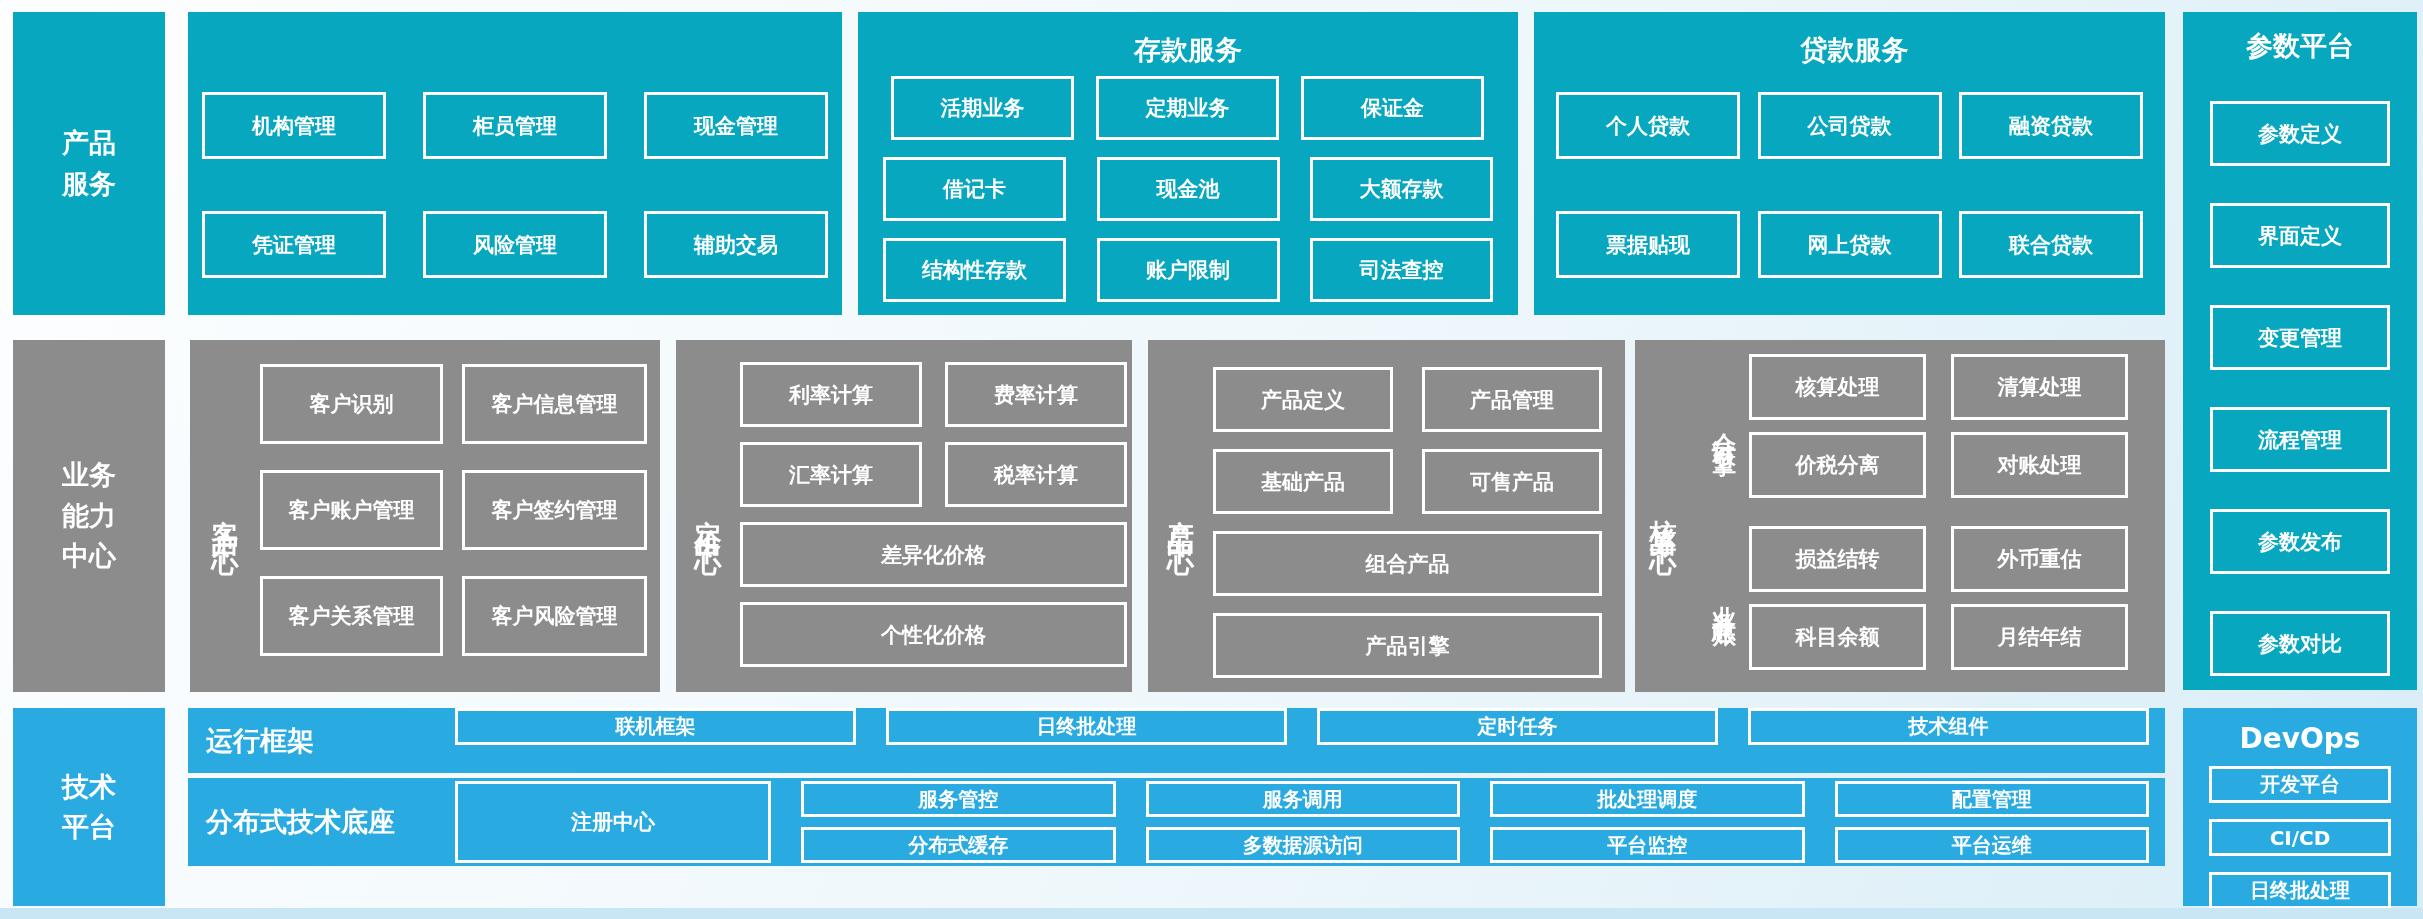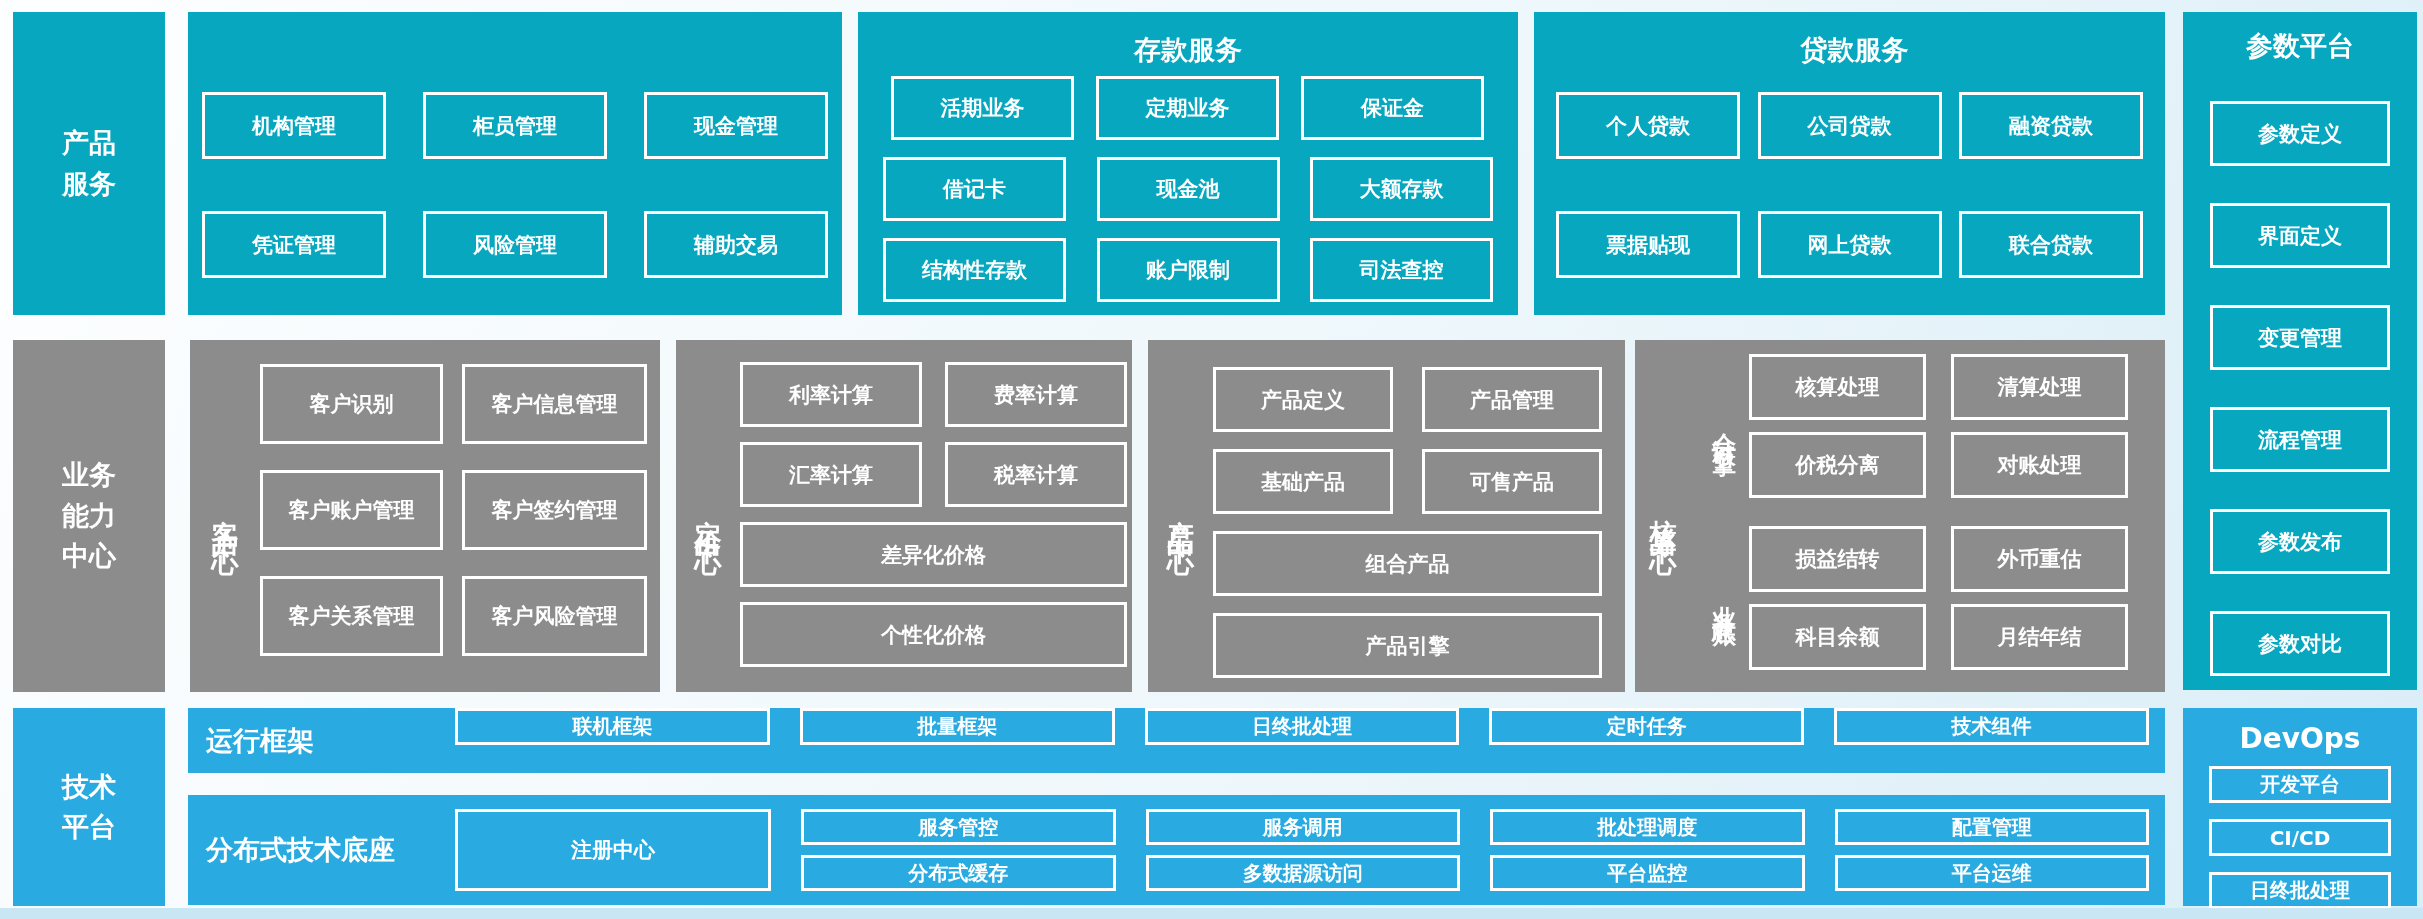--- a/index.html
+++ b/index.html
@@ -184,28 +184,27 @@
           <div class="box">月结年结</div>
         </div>
       </div>
     </div>
   </div>
 
   <div class="panel blue hflex b-run" style="left:188px;top:708px;width:1977px;height:65px;">
     <div class="bandlabel">运行框架</div>
     <div class="boxes">
       <div class="box">联机框架</div>
-      <div class="box">批量框架</div>
       <div class="box">日终批处理</div>
       <div class="box">定时任务</div>
       <div class="box">技术组件</div>
     </div>
   </div>
 
-  <div class="panel blue hflex b-dist" style="left:188px;top:795px;width:1977px;height:110px;">
+  <div class="panel blue hflex b-dist" style="left:188px;top:778px;width:1977px;height:88px;">
     <div class="bandlabel">分布式技术底座</div>
     <div class="box registry">注册中心</div>
     <div class="grid8">
       <div class="box">服务管控</div>
       <div class="box">服务调用</div>
       <div class="box">批处理调度</div>
       <div class="box">配置管理</div>
       <div class="box">分布式缓存</div>
       <div class="box">多数据源访问</div>
       <div class="box">平台监控</div>

